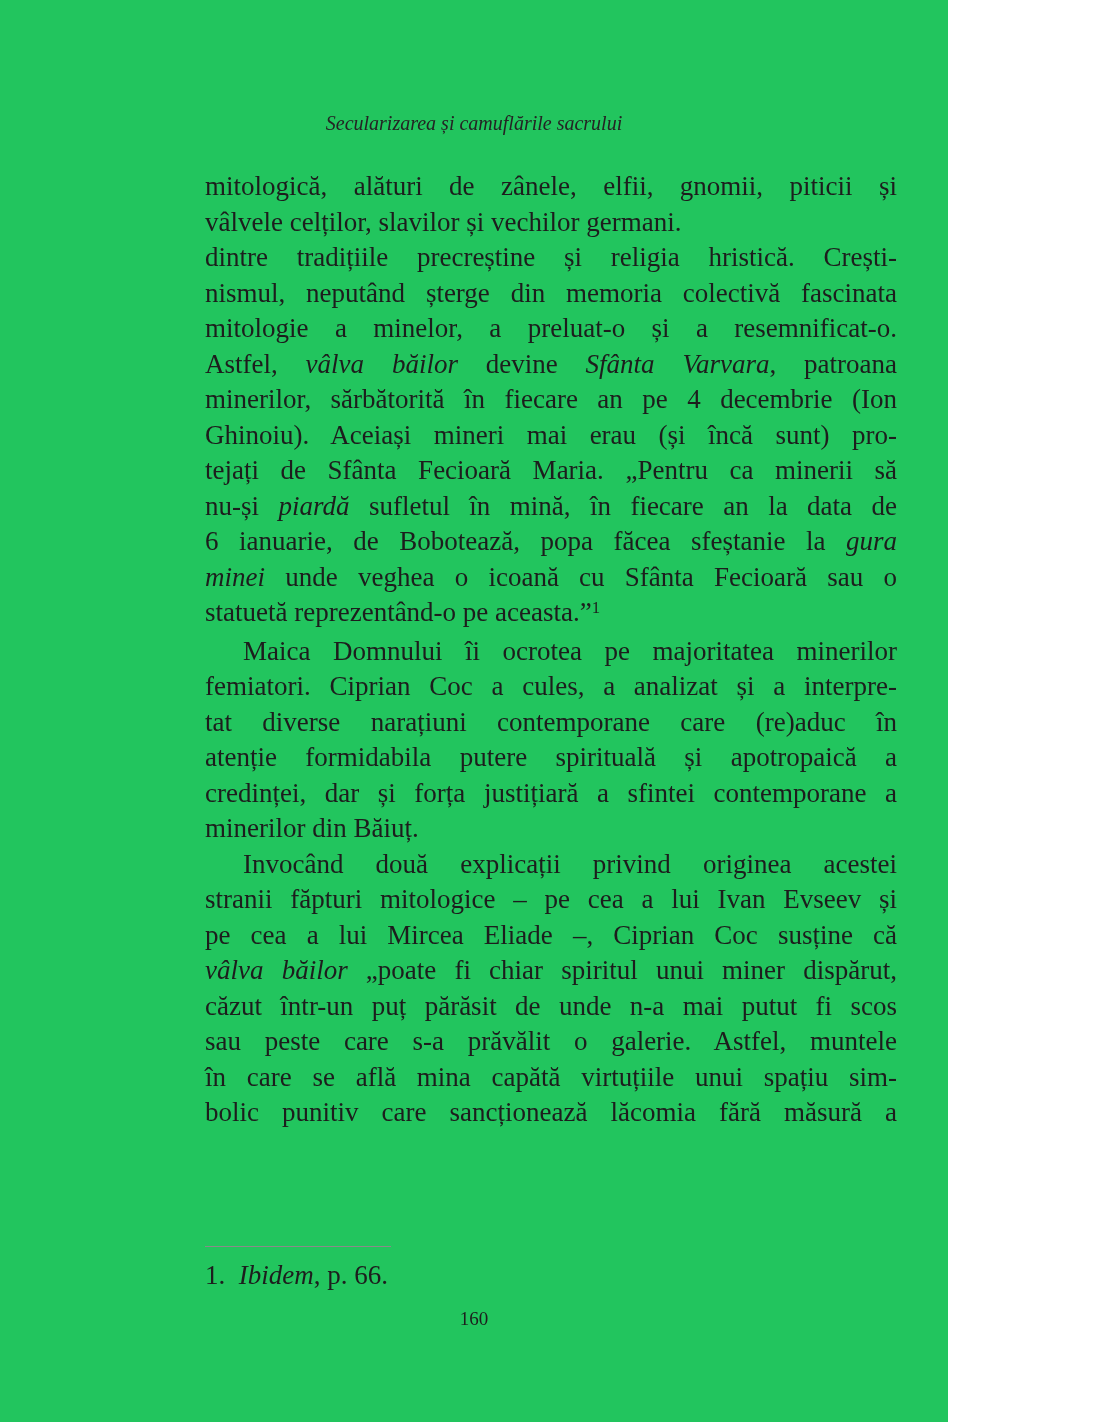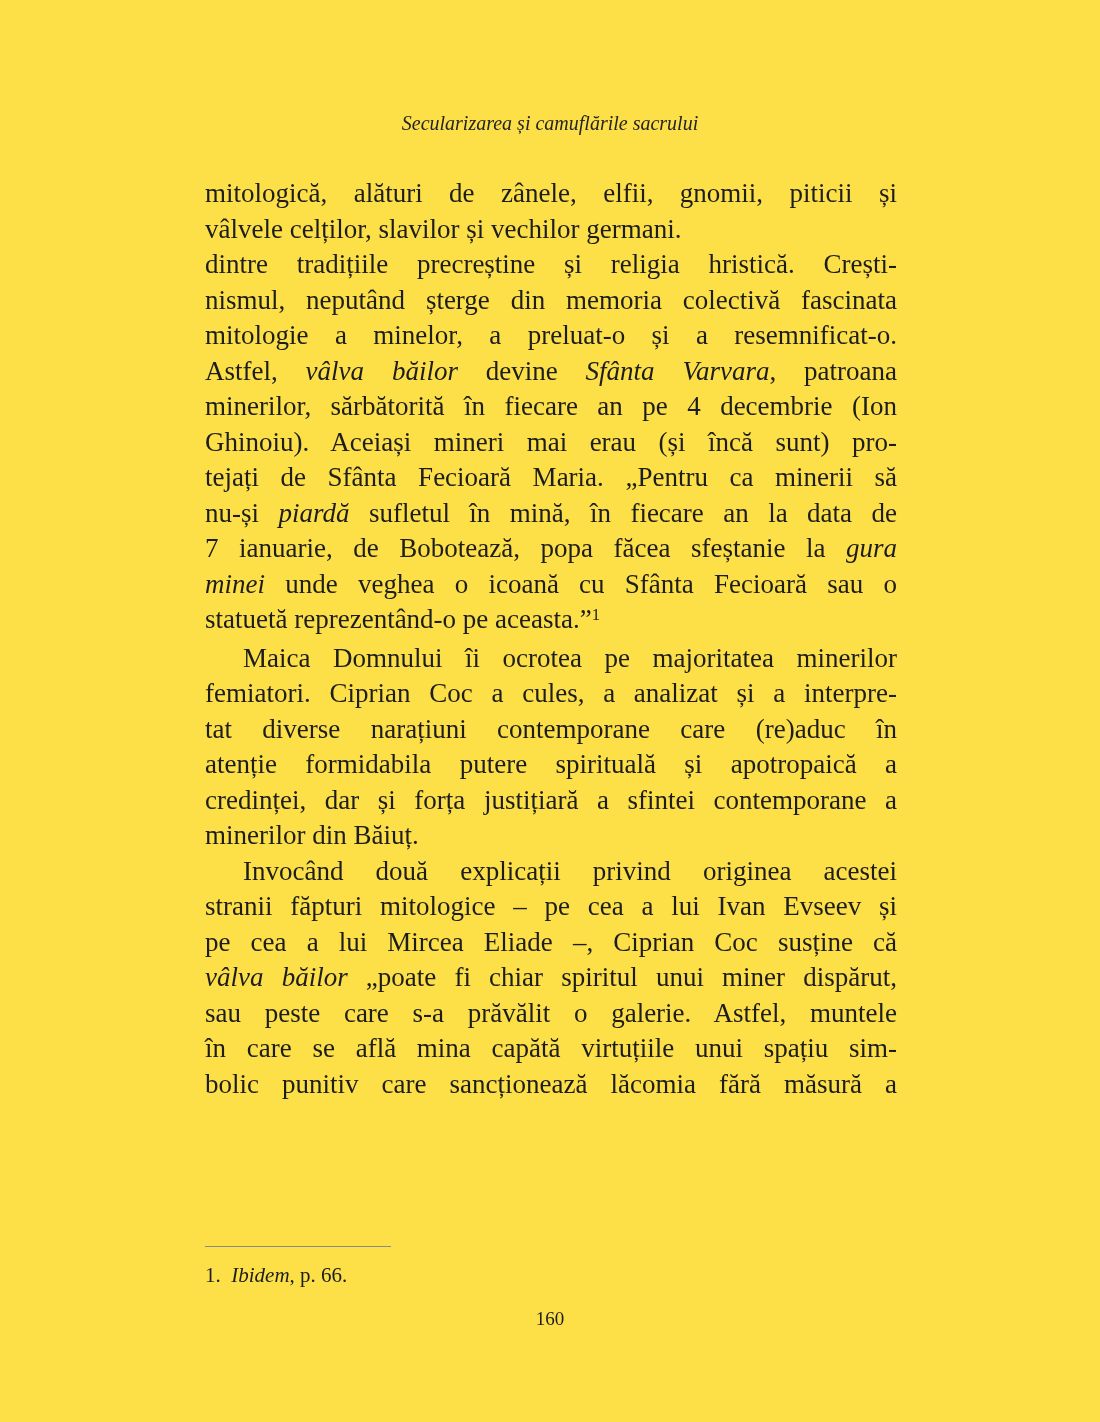--- a/index.html
+++ b/index.html
@@ -5,35 +5,35 @@
   * { box-sizing: border-box; }
   html, body { margin: 0; padding: 0; }
   body {
     width: 1100px; height: 1422px;
     background: #ffffff;
     font-family: "Liberation Serif", serif;
     color: #1d1d1d;
   }
   .page {
     position: relative;
-    width: 1100px; height: 1422px;
+    width: 948px; height: 1422px;
     overflow: hidden;
-    background: #fde047;
+    background: #22c55e;
   }
   .running-header {
     position: absolute;
     top: 112px; left: 0; width: 100%;
     text-align: center;
     font-style: italic;
     font-size: 20px;
     color: #242424;
   }
   .body-text {
     position: absolute;
-    top: 176px; left: 205px; width: 692px;
+    top: 169px; left: 205px; width: 692px;
     font-size: 27px;
     line-height: 35.5px;
   }
   .paragraph { margin: 0; }
   .line { width: 100%; }
   .line.just { text-align: justify; text-align-last: justify; }
   .line.ind { text-indent: 38px; }
   .it { font-style: italic; }
   .sup {
     font-size: 62%;
@@ -42,21 +42,21 @@
   }
   .footnote-rule {
     position: absolute;
     top: 1246px; left: 205px;
     width: 186px; height: 0;
     border-top: 1px solid #8a8a8a;
   }
   .footnote {
     position: absolute;
     top: 1260px; left: 205px; width: 692px;
-    font-size: 21px;
+    font-size: 27px;
     line-height: 30px;
   }
   .page-number {
     position: absolute;
     top: 1308px; left: 0; width: 100%;
     text-align: center;
     font-size: 19px;
     color: #1d1d1d;
   }
 </style>
@@ -73,37 +73,38 @@
       </div>
       <div class="paragraph">
         <div class="line just"><span class="">dintre tradițiile precreștine și religia hristică. Crești-</span></div>
         <div class="line just"><span class="">nismul, neputând șterge din memoria colectivă fascinata</span></div>
         <div class="line just"><span class="">mitologie a minelor, a preluat-o și a resemnificat-o.</span></div>
         <div class="line just"><span class="">Astfel, </span><span class="it ">vâlva băilor</span><span class=""> devine </span><span class="it ">Sfânta Varvara</span><span class="">, patroana</span></div>
         <div class="line just"><span class="">minerilor, sărbătorită în fiecare an pe 4 decembrie (Ion</span></div>
         <div class="line just"><span class="">Ghinoiu). Aceiași mineri mai erau (și încă sunt) pro-</span></div>
         <div class="line just"><span class="">tejați de Sfânta Fecioară Maria. „Pentru ca minerii să</span></div>
         <div class="line just"><span class="">nu-și </span><span class="it ">piardă</span><span class=""> sufletul în mină, în fiecare an la data de</span></div>
-        <div class="line just"><span class="">7 ianuarie, de Bobotează, popa făcea sfeștanie la </span><span class="it ">gura</span></div>
+        <div class="line just"><span class="">6 ianuarie, de Bobotează, popa făcea sfeștanie la </span><span class="it ">gura</span></div>
         <div class="line just"><span class="it ">minei</span><span class=""> unde veghea o icoană cu Sfânta Fecioară sau o</span></div>
         <div class="line"><span class="">statuetă reprezentând-o pe aceasta.”</span><span class="sup">1</span></div>
       </div>
       <div class="paragraph">
         <div class="line just ind"><span class="">Maica Domnului îi ocrotea pe majoritatea minerilor</span></div>
         <div class="line just"><span class="">femiatori. Ciprian Coc a cules, a analizat și a interpre-</span></div>
         <div class="line just"><span class="">tat diverse narațiuni contemporane care (re)aduc în</span></div>
         <div class="line just"><span class="">atenție formidabila putere spirituală și apotropaică a</span></div>
         <div class="line just"><span class="">credinței, dar și forța justițiară a sfintei contemporane a</span></div>
         <div class="line"><span class="">minerilor din Băiuț.</span></div>
       </div>
       <div class="paragraph">
         <div class="line just ind"><span class="">Invocând două explicații privind originea acestei</span></div>
         <div class="line just"><span class="">stranii făpturi mitologice – pe cea a lui Ivan Evseev și</span></div>
         <div class="line just"><span class="">pe cea a lui Mircea Eliade –, Ciprian Coc susține că</span></div>
         <div class="line just"><span class="it ">vâlva băilor</span><span class=""> „poate fi chiar spiritul unui miner dispărut,</span></div>
+        <div class="line just"><span class="">căzut într-un puț părăsit de unde n-a mai putut fi scos</span></div>
         <div class="line just"><span class="">sau peste care s-a prăvălit o galerie. Astfel, muntele</span></div>
         <div class="line just"><span class="">în care se află mina capătă virtuțiile unui spațiu sim-</span></div>
         <div class="line just"><span class="">bolic punitiv care sancționează lăcomia fără măsură a</span></div>
       </div>
     </div>
 
   <div class="footnote-rule"></div>
 
   <div class="footnote">
       <div class="line"><span class="">1.&nbsp; </span><span class="it ">Ibidem</span><span class="">, p. 66.</span></div>

